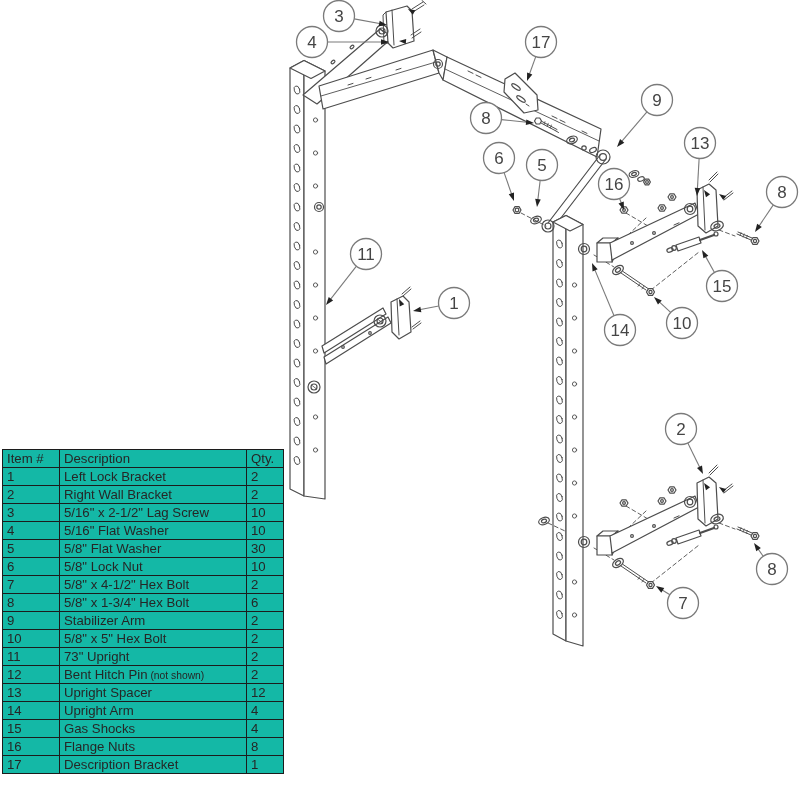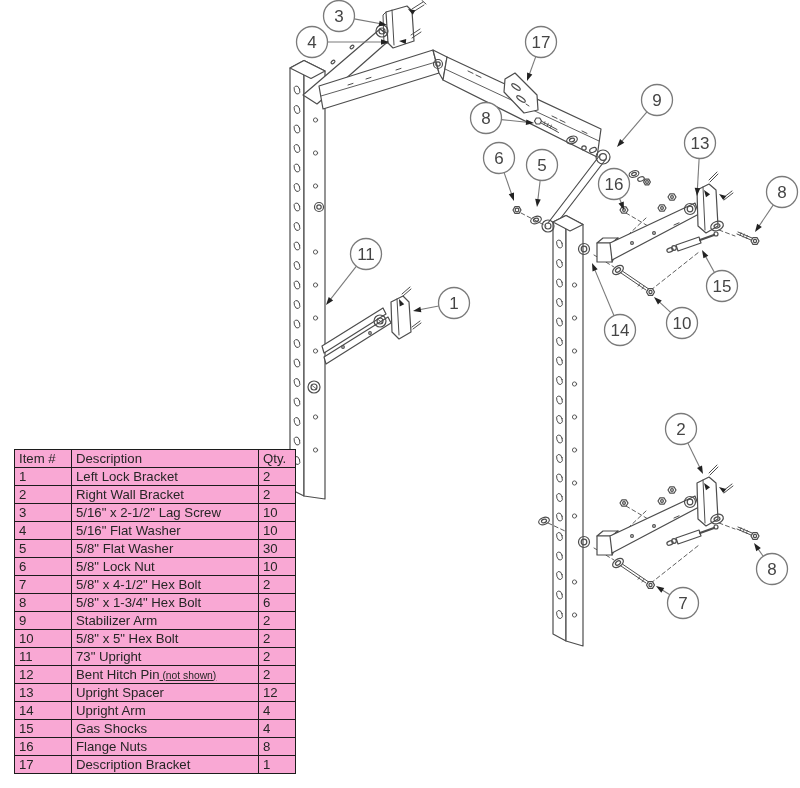--- a/index.html
+++ b/index.html
@@ -1,24 +1,24 @@
 <!DOCTYPE html>
 <html><head>
 <meta charset="utf-8">
 <style>
   html,body{margin:0;padding:0;background:#fff;}
   #canvas{position:relative;width:800px;height:788px;background:#fff;overflow:hidden;
           font-family:"Liberation Sans",sans-serif;}
   #diagram-svg{position:absolute;left:0;top:0;}
   table.parts{position:absolute;left:2px;top:449px;border-collapse:collapse;table-layout:fixed;
-              background:#f9a8d4;margin-left:12px;}
+              background:#14b8a6;}
   table.parts th,table.parts td{border:1.5px solid #1c1c1c;font-size:13.2px;font-weight:400;
               color:#262626;text-align:left;padding:0 2px 0 4px;height:17px;line-height:1.05;
               white-space:nowrap;overflow:hidden;}
-  .note{font-size:10.3px;text-decoration:underline;}
+  .note{font-size:10.3px;}
 </style>
 </head>
 <body>
 
 <div id="canvas">
 
 <svg id="diagram-svg" width="800" height="788" viewBox="0 0 800 788">
   <g stroke="#4d4d4d" fill="none" stroke-width="1.2" stroke-linejoin="round" stroke-linecap="round">
 
     <g>

